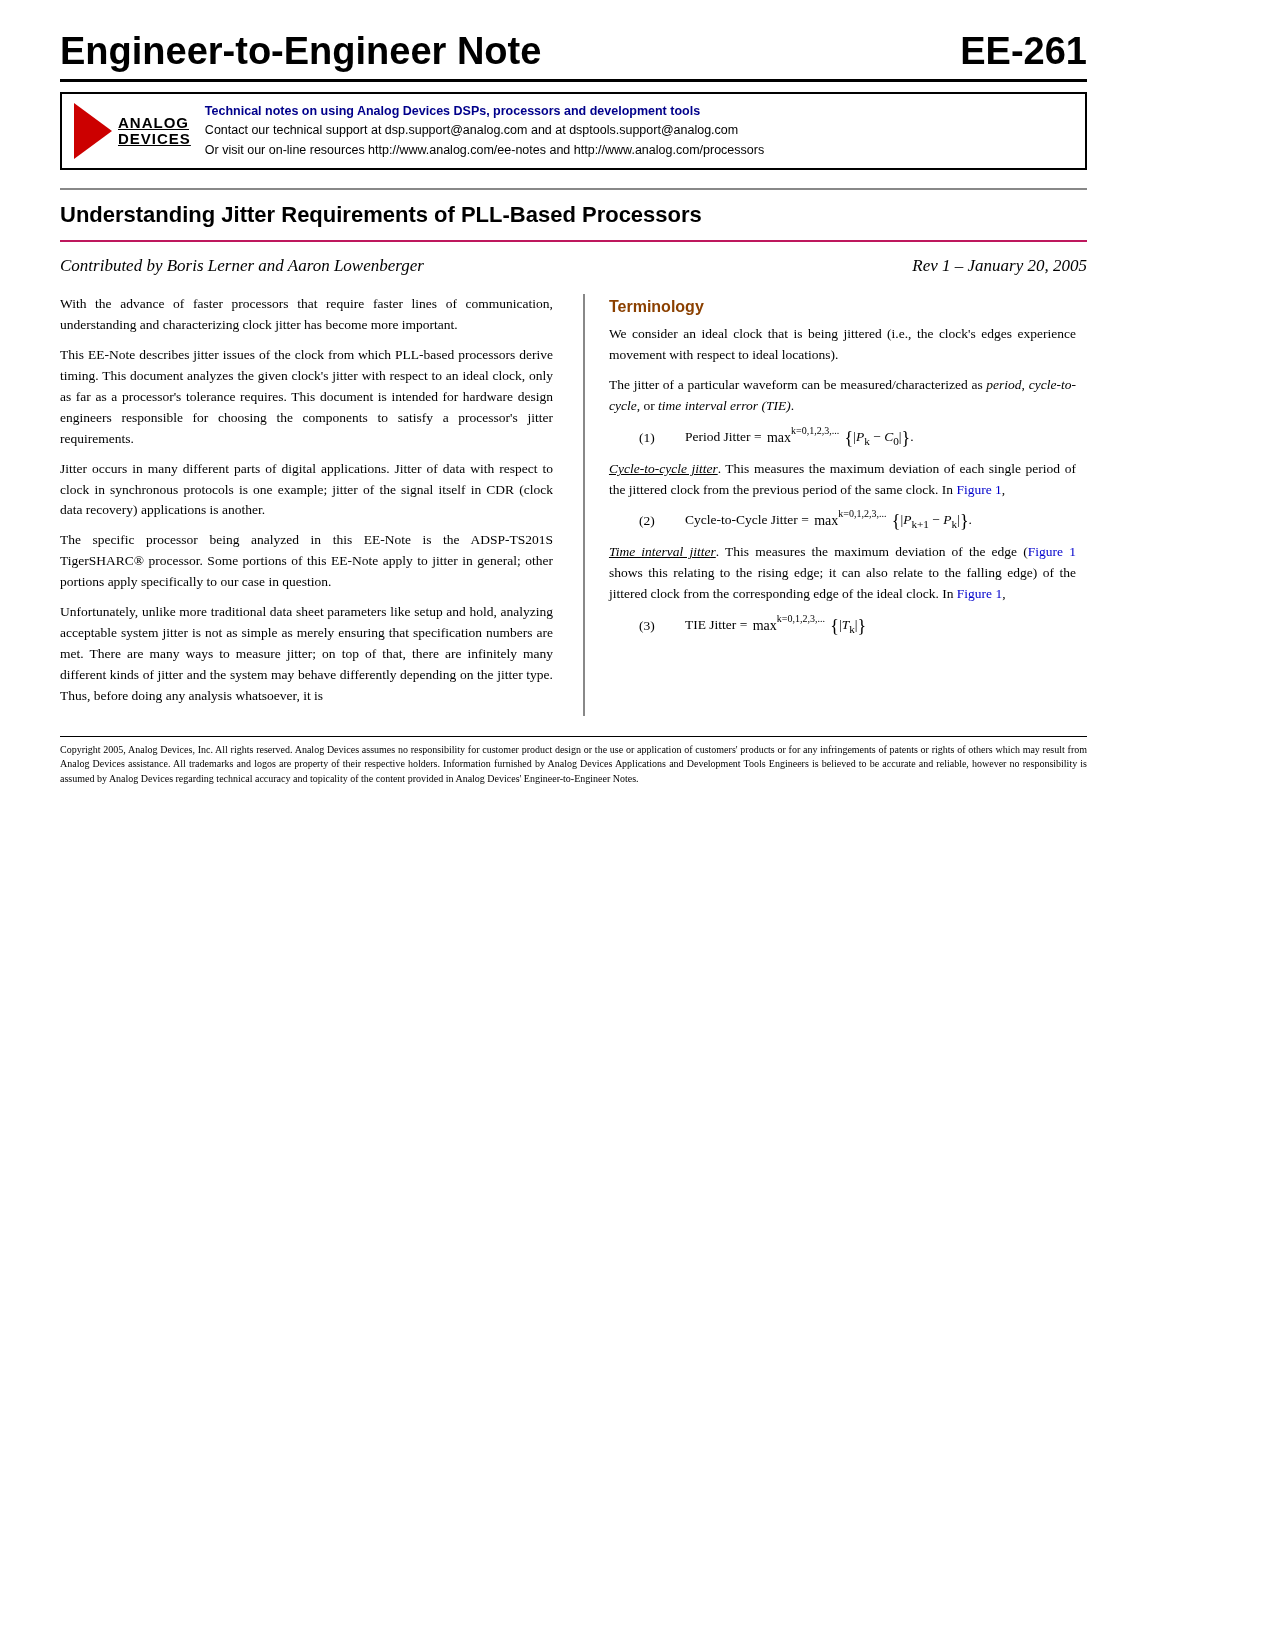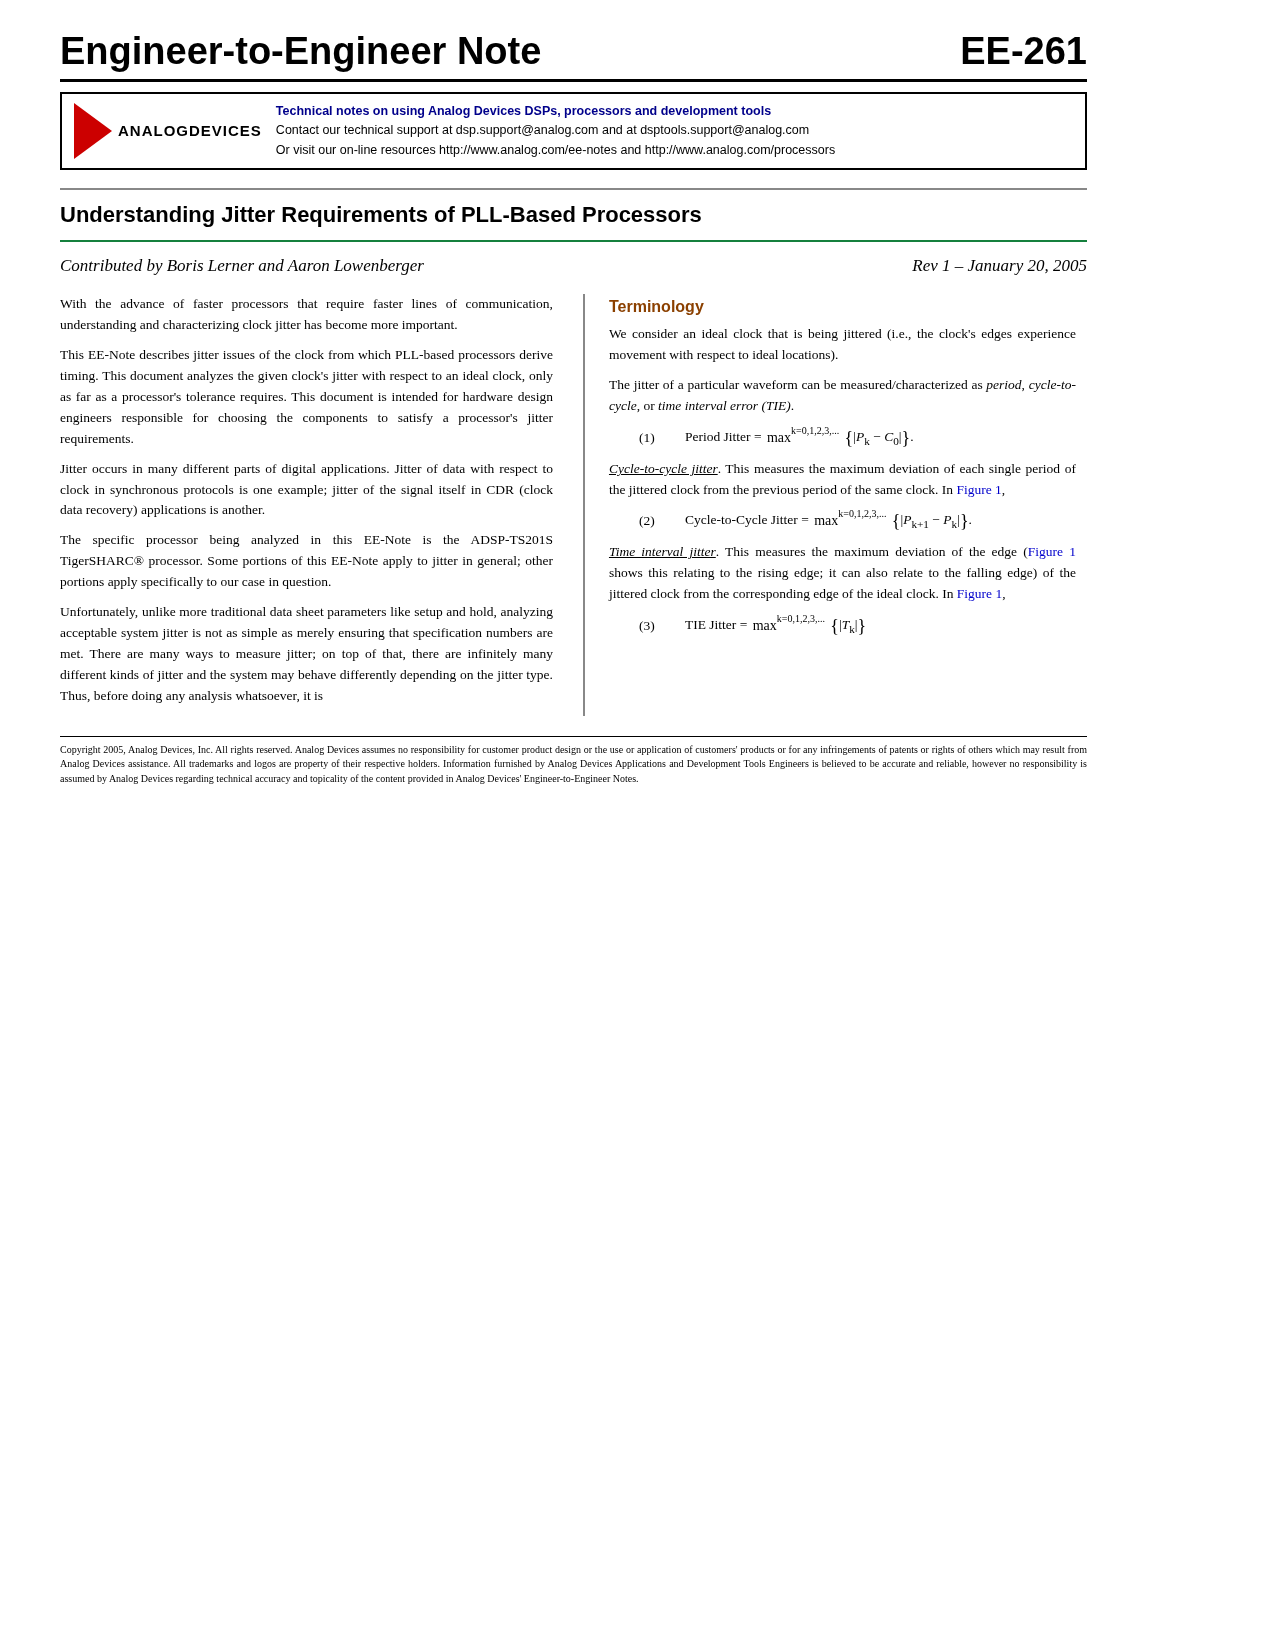--- a/index.html
+++ b/index.html
@@ -58,22 +58,23 @@
     .ad-logo-triangle {
       width: 0;
       height: 0;
       border-top: 28px solid transparent;
       border-bottom: 28px solid transparent;
       border-left: 38px solid #c00;
       margin-right: 6px;
     }
     .ad-logo-text {
       display: flex;
-      flex-direction: row;
+      flex-direction: column;
       line-height: 1.1;
+      text-decoration: underline;
     }
     .ad-logo-text span {
       font-family: Arial, sans-serif;
       font-weight: bold;
       font-size: 15px;
       color: #000;
       letter-spacing: 1px;
     }
     .ad-banner-content {
       font-family: Arial, sans-serif;
@@ -82,21 +83,21 @@
       line-height: 1.55;
     }
     .ad-banner-content .bold-line {
       font-weight: bold;
       color: #00008b;
     }
 
     
     .doc-title-section {
       border-top: 2px solid #888;
-      border-bottom: 2px solid #15803d;
+      border-bottom: 2px solid #be185d;
       padding: 12px 0;
       margin-bottom: 14px;
       text-align: left;
     }
     .doc-title {
       font-family: Arial, sans-serif;
       font-size: 22px;
       font-weight: bold;
     }
 

